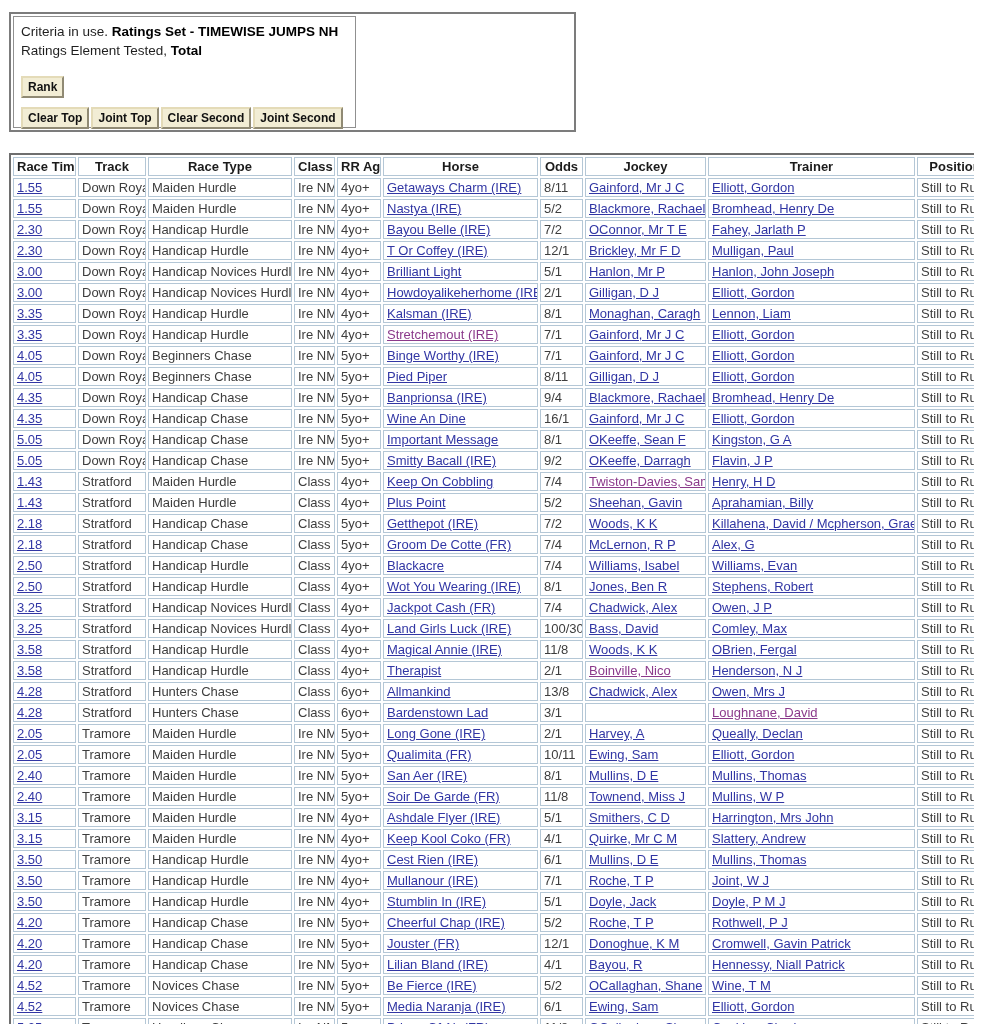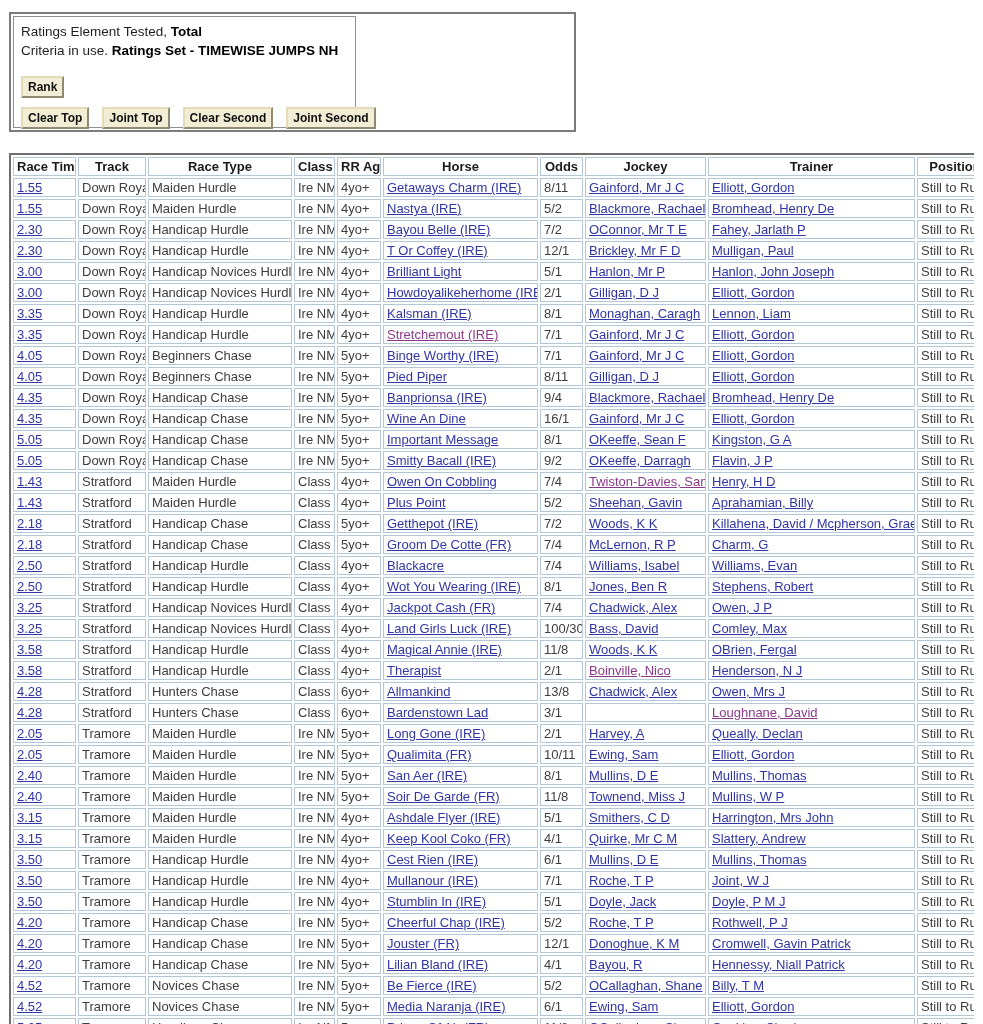--- a/index.html
+++ b/index.html
@@ -26,21 +26,21 @@
     padding: 5px 7px;
   }
   .criteria-line {
     font-size: 13.5px;
     color: #1f1f1f;
     line-height: 19px;
     white-space: nowrap;
   }
   .criteria-line b { color: #000; }
   .rank-row { margin-top: 16px; }
-  .button-row { margin-top: 9px; display: flex; gap: 13px; }
+  .button-row { margin-top: 9px; display: flex; gap: 2px; }
   .btn {
     background: #f2edd5;
     border: 2px outset #e4dbb8;
     font-family: "Liberation Sans", sans-serif;
     font-weight: bold;
     font-size: 12px;
     color: #111;
     padding: 2px 5px;
     white-space: nowrap;
     cursor: pointer;
@@ -108,22 +108,22 @@
   }
   table.ratings td { color: #3d3d3d; }
   a.cell-link { color: #3136a4; text-decoration: underline; }
   a.cell-link.visited { color: #8b3a8b; }
 </style>
 </head>
 <body>
 
 <div class="top-box">
   <div class="criteria-cell">
+    <div class="criteria-line"><span>Criteria in use. </span><b>Ratings Set - TIMEWISE JUMPS NH</b></div>
     <div class="criteria-line"><span>Ratings Element Tested, </span><b>Total</b></div>
-    <div class="criteria-line"><span>Criteria in use. </span><b>Ratings Set - TIMEWISE JUMPS NH</b></div>
     <div class="rank-row">
       <button class="btn">Rank</button>
     </div>
     <div class="button-row">
       <button class="btn">Clear Top</button>
       <button class="btn">Joint Top</button>
       <button class="btn">Clear Second</button>
       <button class="btn">Joint Second</button>
     </div>
   </div>
@@ -324,21 +324,21 @@
     <td><a href="#" class="cell-link">OKeeffe, Darragh</a></td>
     <td><a href="#" class="cell-link">Flavin, J P</a></td>
     <td>Still to Run</td>
   </tr>
       <tr>
     <td><a href="#" class="cell-link">1.43</a></td>
     <td>Stratford</td>
     <td>Maiden Hurdle</td>
     <td>Class 4</td>
     <td>4yo+</td>
-    <td><a href="#" class="cell-link">Owen On Cobbling</a></td>
+    <td><a href="#" class="cell-link">Keep On Cobbling</a></td>
     <td>7/4</td>
     <td><a href="#" class="cell-link visited">Twiston-Davies, Sam</a></td>
     <td><a href="#" class="cell-link">Henry, H D</a></td>
     <td>Still to Run</td>
   </tr>
       <tr>
     <td><a href="#" class="cell-link">1.43</a></td>
     <td>Stratford</td>
     <td>Maiden Hurdle</td>
     <td>Class 4</td>
@@ -363,21 +363,21 @@
   </tr>
       <tr>
     <td><a href="#" class="cell-link">2.18</a></td>
     <td>Stratford</td>
     <td>Handicap Chase</td>
     <td>Class 5</td>
     <td>5yo+</td>
     <td><a href="#" class="cell-link">Groom De Cotte (FR)</a></td>
     <td>7/4</td>
     <td><a href="#" class="cell-link">McLernon, R P</a></td>
-    <td><a href="#" class="cell-link">Charm, G</a></td>
+    <td><a href="#" class="cell-link">Alex, G</a></td>
     <td>Still to Run</td>
   </tr>
       <tr>
     <td><a href="#" class="cell-link">2.50</a></td>
     <td>Stratford</td>
     <td>Handicap Hurdle</td>
     <td>Class 5</td>
     <td>4yo+</td>
     <td><a href="#" class="cell-link">Blackacre</a></td>
     <td>7/4</td>
@@ -615,21 +615,21 @@
   </tr>
       <tr>
     <td><a href="#" class="cell-link">4.52</a></td>
     <td>Tramore</td>
     <td>Novices Chase</td>
     <td>Ire NM</td>
     <td>5yo+</td>
     <td><a href="#" class="cell-link">Be Fierce (IRE)</a></td>
     <td>5/2</td>
     <td><a href="#" class="cell-link">OCallaghan, Shane</a></td>
-    <td><a href="#" class="cell-link">Billy, T M</a></td>
+    <td><a href="#" class="cell-link">Wine, T M</a></td>
     <td>Still to Run</td>
   </tr>
       <tr>
     <td><a href="#" class="cell-link">4.52</a></td>
     <td>Tramore</td>
     <td>Novices Chase</td>
     <td>Ire NM</td>
     <td>5yo+</td>
     <td><a href="#" class="cell-link">Media Naranja (IRE)</a></td>
     <td>6/1</td>

